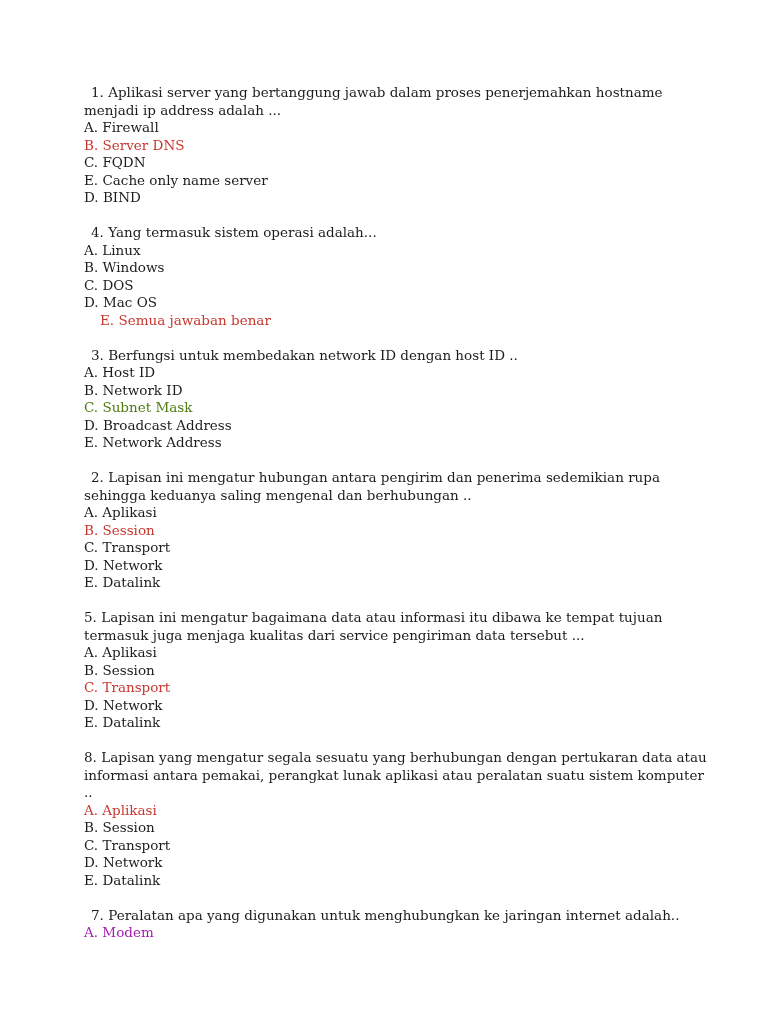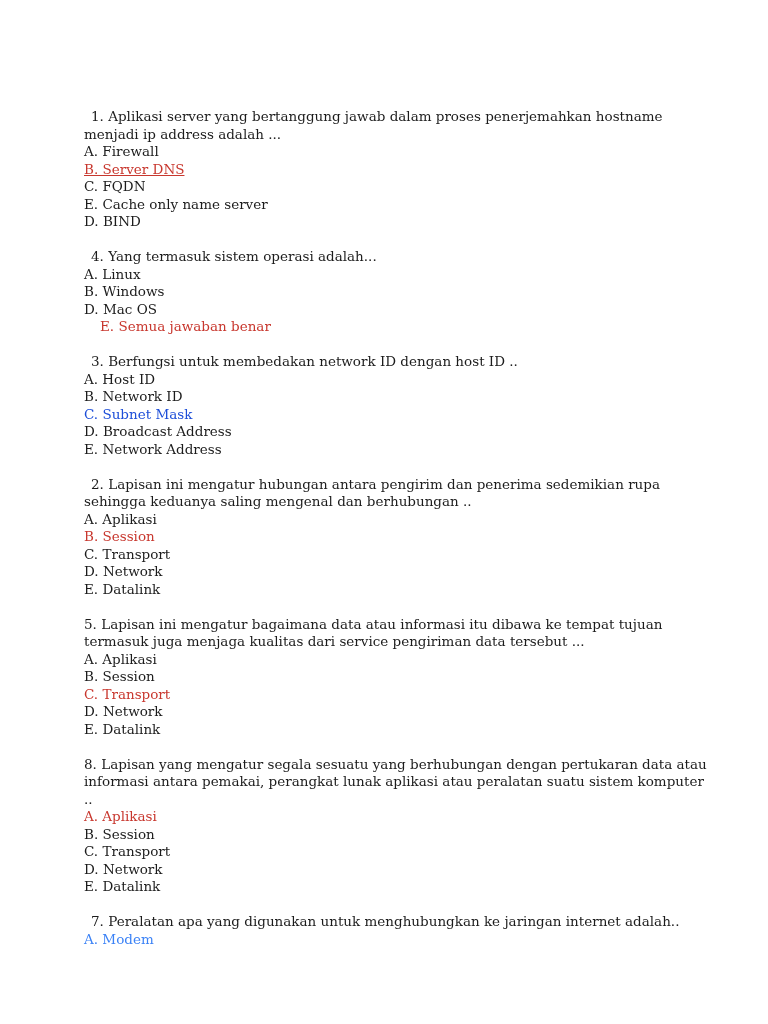--- a/index.html
+++ b/index.html
@@ -10,21 +10,21 @@
   body {
     width: 768px;
     height: 1024px;
     overflow: hidden;
   }
   .page {
     box-sizing: border-box;
     width: 768px;
     height: 1016px;
     background: #ffffff;
-    padding: 108px 40px 0 84px;
+    padding: 84px 40px 0 84px;
     font-family: "DejaVu Serif", "Liberation Serif", serif;
     font-size: 13.5px;
     line-height: 17.5px;
     color: #1c1c1c;
     letter-spacing: 0px;
   }
   .question {
     margin: 0 0 17.5px 0;
   }
   .q-text {
@@ -45,50 +45,51 @@
 </head>
 <body>
 
 <div class="page">
   <div id="questions">
   <div class="question">
     <p class="q-text indent">1. Aplikasi server yang bertanggung jawab dalam proses penerjemahkan hostname menjadi ip address adalah ...</p>
 
   <p class="option">A. Firewall</p>
 
-  <p class="option correct" style="color: rgb(200, 55, 46); text-decoration: underline;">B. Server DNS</p>
+  <p class="option correct" style="color: rgb(200, 55, 46);">B. Server DNS</p>
 
   <p class="option">C. FQDN</p>
 
   <p class="option">E. Cache only name server</p>
 
   <p class="option">D. BIND</p>
 </div>
 
   <div class="question">
     <p class="q-text indent">4. Yang termasuk sistem operasi adalah...</p>
 
   <p class="option">A. Linux</p>
 
   <p class="option">B. Windows</p>
 
+  <p class="option">C. DOS</p>
 
   <p class="option">D. Mac OS</p>
 
   <p class="option correct" style="color: rgb(200, 55, 46); margin-left: 16px;">E. Semua jawaban benar</p>
 </div>
 
   <div class="question">
     <p class="q-text indent">3. Berfungsi untuk membedakan network ID dengan host ID ..</p>
 
   <p class="option">A. Host ID</p>
 
   <p class="option">B. Network ID</p>
 
-  <p class="option correct" style="color: #1d4ed8;">C. Subnet Mask</p>
+  <p class="option correct" style="color: #4d7c0f;">C. Subnet Mask</p>
 
   <p class="option">D. Broadcast Address</p>
 
   <p class="option">E. Network Address</p>
 </div>
 
   <div class="question">
     <p class="q-text indent">2. Lapisan ini mengatur hubungan antara pengirim dan penerima sedemikian rupa sehingga keduanya saling mengenal dan berhubungan ..</p>
 
   <p class="option">A. Aplikasi</p>
@@ -126,16 +127,16 @@
   <p class="option">C. Transport</p>
 
   <p class="option">D. Network</p>
 
   <p class="option">E. Datalink</p>
 </div>
 
   <div class="question">
     <p class="q-text indent">7. Peralatan apa yang digunakan untuk menghubungkan ke jaringan internet adalah..</p>
 
-  <p class="option correct" style="color: #3b82f6;">A. Modem</p>
+  <p class="option correct" style="color: #a21caf;">A. Modem</p>
 </div>
 </div>
 </div>
 
 </body></html>

